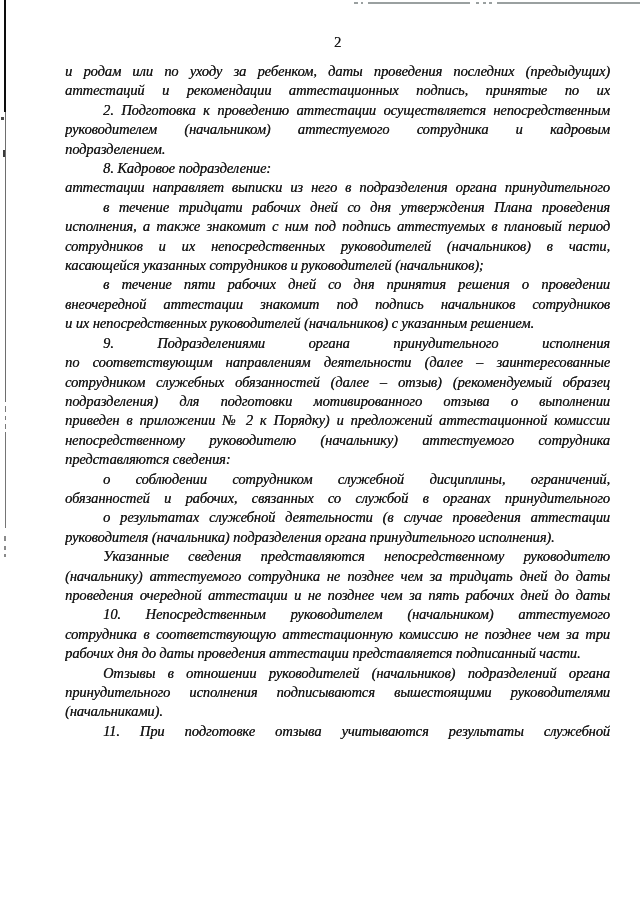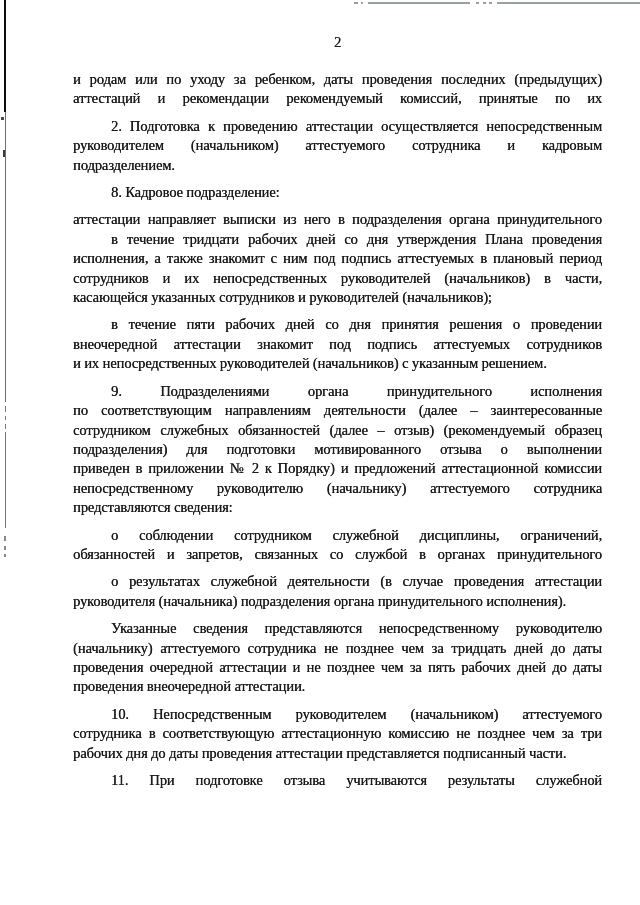--- a/index.html
+++ b/index.html
@@ -19,21 +19,21 @@
     font-size: 14.5px;
     text-shadow: 0.25px 0 0 currentColor;
   }
   .text-body {
     position: absolute;
     left: 65px; top: 62px; width: 545px;
     font-size: 14.5px;
     letter-spacing: -0.1px;
     text-shadow: 0.25px 0 0 currentColor;
   }
-  .paragraph { margin: 8px; padding: 0; }
+  .paragraph { margin: 0; padding: 0; font-style: italic; }
   .line {
     height: 19.42px;
     line-height: 19.42px;
     overflow: hidden;
     text-align: justify;
     text-align-last: justify;
     white-space: normal;
   }
   .line.first { text-indent: 38px; }
   .line.last { text-align-last: left; }
@@ -84,66 +84,70 @@
   <div class="artifact left-d4"></div>
   <div class="artifact left-d5"></div>
   <div class="artifact left-d6"></div>
 </div>
 
 <div class="page-number">2</div>
 
 <div class="text-body">
     <div class="paragraph">
       <div class="line">и родам или по уходу за ребенком, даты проведения последних (предыдущих)</div>
-      <div class="line">аттестаций и рекомендации рекомендуемый комиссий, принятые по их</div>
+      <div class="line">аттестаций и рекомендации аттестационных подпись, принятые по их</div>
     </div>
     <div class="paragraph">
       <div class="line first">2. Подготовка к проведению аттестации осуществляется непосредственным</div>
       <div class="line">руководителем (начальником) аттестуемого сотрудника и кадровым</div>
       <div class="line last">подразделением.</div>
     </div>
     <div class="paragraph">
       <div class="line first last">8. Кадровое подразделение:</div>
     </div>
     <div class="paragraph">
       <div class="line">аттестации направляет выписки из него в подразделения органа принудительного</div>
       <div class="line first">в течение тридцати рабочих дней со дня утверждения Плана проведения</div>
       <div class="line">исполнения, а также знакомит с ним под подпись аттестуемых в плановый период</div>
       <div class="line">сотрудников и их непосредственных руководителей (начальников) в части,</div>
       <div class="line last">касающейся указанных сотрудников и руководителей (начальников);</div>
     </div>
     <div class="paragraph">
       <div class="line first">в течение пяти рабочих дней со дня принятия решения о проведении</div>
-      <div class="line">внеочередной аттестации знакомит под подпись аттестуемых сотрудников</div>
+      <div class="line">внеочередной аттестации знакомит под подпись начальников сотрудников</div>
       <div class="line last">и их непосредственных руководителей (начальников) с указанным решением.</div>
     </div>
     <div class="paragraph">
       <div class="line first">9. Подразделениями органа принудительного исполнения</div>
       <div class="line">по соответствующим направлениям деятельности (далее – заинтересованные</div>
       <div class="line">сотрудником служебных обязанностей (далее – отзыв) (рекомендуемый образец</div>
       <div class="line">подразделения) для подготовки мотивированного отзыва о выполнении</div>
       <div class="line">приведен в приложении № 2 к Порядку) и предложений аттестационной комиссии</div>
       <div class="line">непосредственному руководителю (начальнику) аттестуемого сотрудника</div>
       <div class="line last">представляются сведения:</div>
     </div>
     <div class="paragraph">
       <div class="line first">о соблюдении сотрудником служебной дисциплины, ограничений,</div>
-      <div class="line">обязанностей и запретов, связанных со службой в органах принудительного</div>
+      <div class="line">обязанностей и рабочих, связанных со службой в органах принудительного</div>
     </div>
     <div class="paragraph">
       <div class="line first">о результатах служебной деятельности (в случае проведения аттестации</div>
       <div class="line last">руководителя (начальника) подразделения органа принудительного исполнения).</div>
     </div>
     <div class="paragraph">
       <div class="line first">Указанные сведения представляются непосредственному руководителю</div>
       <div class="line">(начальнику) аттестуемого сотрудника не позднее чем за тридцать дней до даты</div>
       <div class="line">проведения очередной аттестации и не позднее чем за пять рабочих дней до даты</div>
-      <div class="line last">проведения внеочередной аттестации.</div>
     </div>
     <div class="paragraph">
       <div class="line first">10. Непосредственным руководителем (начальником) аттестуемого</div>
       <div class="line">сотрудника в соответствующую аттестационную комиссию не позднее чем за три</div>
       <div class="line last">рабочих дня до даты проведения аттестации представляется подписанный части.</div>
     </div>
     <div class="paragraph">
+      <div class="line first">Отзывы в отношении руководителей (начальников) подразделений органа</div>
+      <div class="line">принудительного исполнения подписываются вышестоящими руководителями</div>
+      <div class="line last">(начальниками).</div>
+    </div>
+    <div class="paragraph">
       <div class="line first">11. При подготовке отзыва учитываются результаты служебной</div>
     </div>
   </div>
 
 </body></html>

